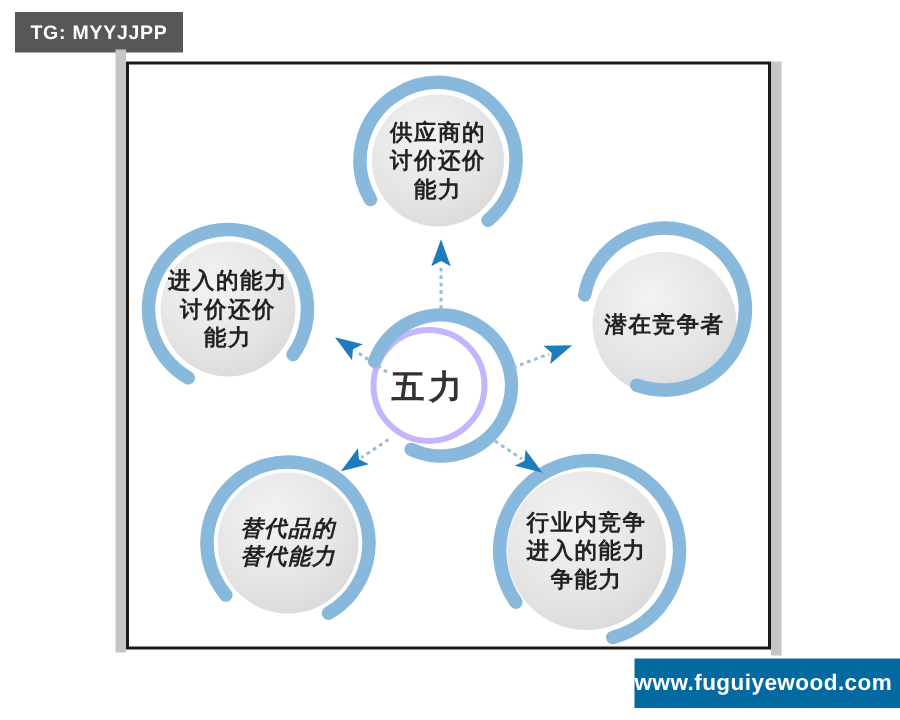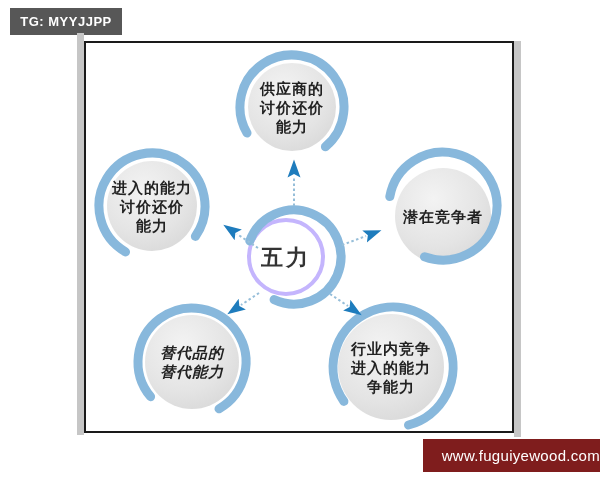--- a/index.html
+++ b/index.html
@@ -32,22 +32,22 @@
   .node-potential{left:395px;top:168px;width:96px;height:96px;}
   .node-substitutes{left:145px;top:315px;width:94px;height:94px;font-style:italic;}
   .node-rivalry{left:338px;top:314px;width:106px;height:106px;}
   .node-center{
     left:247px;top:218px;width:78px;height:78px;
     background:#ffffff;box-sizing:border-box;border:4px solid #c4b5fd;
     font-size:22px;letter-spacing:3px;color:#333333;
   }
   .bar{
     position:absolute;left:423px;top:439px;width:177px;height:33px;z-index:4;
-    background:#7f1d1d;color:#ffffff;font-size:15px;font-weight:normal;
-    display:flex;align-items:center;justify-content:flex-end;letter-spacing:0.3px;
+    background:#0369a1;color:#ffffff;font-size:15px;font-weight:bold;
+    display:flex;align-items:center;justify-content:flex-start;letter-spacing:0.3px;
   }
 </style>
 </head>
 <body>
 
 <div class="canvas">
 
   <div class="badge">TG: MYYJJPP</div>
 
   <div class="strip strip-left"></div>

